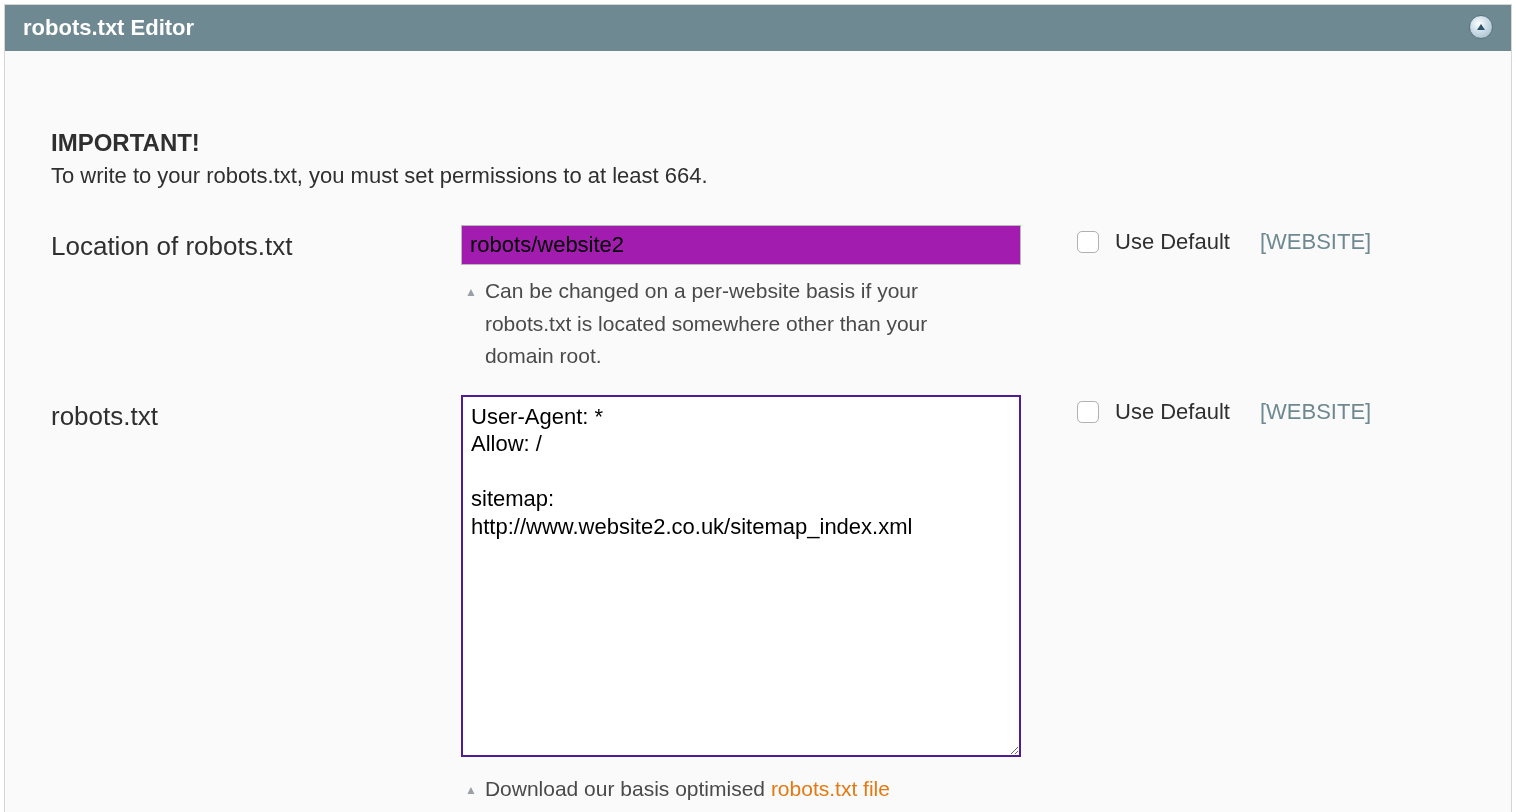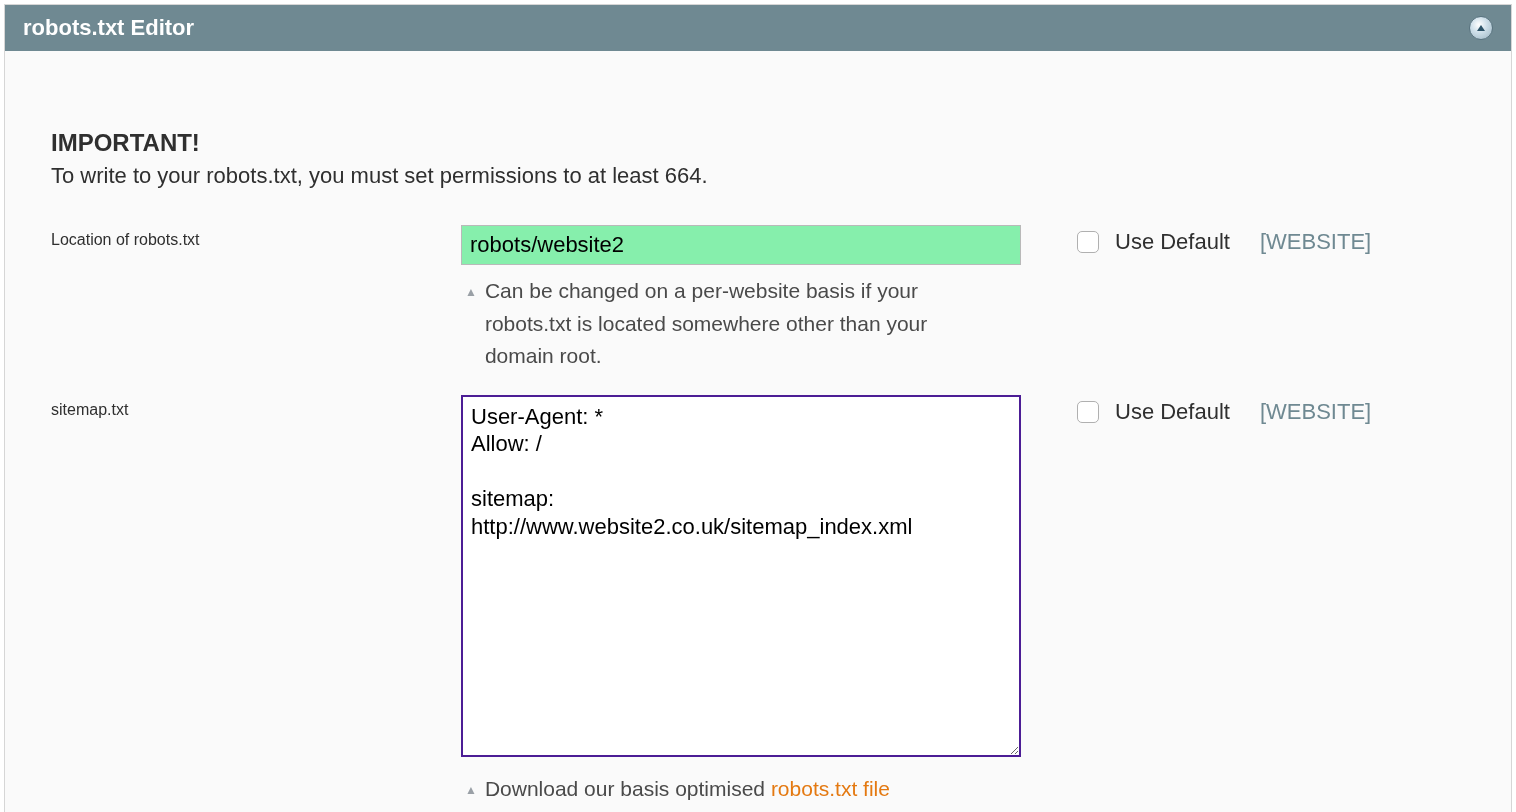--- a/index.html
+++ b/index.html
@@ -14,21 +14,21 @@
     margin: 4px;
   }
   .panel-header {
     background: #6f8992;
     color: #ffffff;
     font-weight: bold;
     font-size: 22px;
     padding: 10px 18px;
     display: flex;
     justify-content: space-between;
-    align-items: center;
+    align-items: flex-start;
   }
   .collapse-btn {
     width: 24px;
     height: 24px;
     border-radius: 50%;
     background: radial-gradient(circle at 40% 35%, #ffffff 0%, #cfe0ea 40%, #9bb5c2 100%);
     border: 1px solid #5a7480;
     display: flex;
     align-items: center;
     justify-content: center;
@@ -51,41 +51,41 @@
     color: #2f2f2f;
   }
   .form-row {
     display: flex;
     align-items: flex-start;
     margin-bottom: 10px;
   }
   .form-label {
     width: 410px;
     flex-shrink: 0;
-    font-size: 16px;
+    font-size: 26px;
     color: #2f2f2f;
     padding-top: 6px;
   }
   .form-field {
     width: 560px;
     flex-shrink: 0;
   }
   .form-side {
     padding-left: 56px;
     display: flex;
     align-items: center;
     gap: 16px;
     padding-top: 4px;
   }
   .text-input {
     width: 100%;
     font-size: 22px;
     padding: 6px 8px;
     border: 1px solid #b9b9b9;
-    background: #86efac;
+    background: #a21caf;
     font-family: inherit;
     color: #000;
   }
   .textarea-input {
     width: 100%;
     height: 362px;
     font-size: 22px;
     padding: 6px 8px;
     border: 2px solid #4c1d95;
     background: #ffffff;
@@ -165,21 +165,21 @@
         </div>
       </div>
       <div class="form-side">
         <span class="checkbox"></span>
         <span class="use-default-label">Use Default</span>
         <span class="scope-tag">[WEBSITE]</span>
       </div>
     </div>
 
     <div class="form-row" style="margin-top:22px;">
-      <div class="form-label">sitemap.txt</div>
+      <div class="form-label">robots.txt</div>
       <div class="form-field">
         <textarea class="textarea-input" style="">User-Agent: *
 Allow: /
 
 sitemap:
 http://www.website2.co.uk/sitemap_index.xml</textarea>
         <div class="hint">
           <span class="hint-arrow">▲</span>
           <span class="hint-text">
             <span>Download our basis optimised </span><a class="link">robots.txt file</a>

